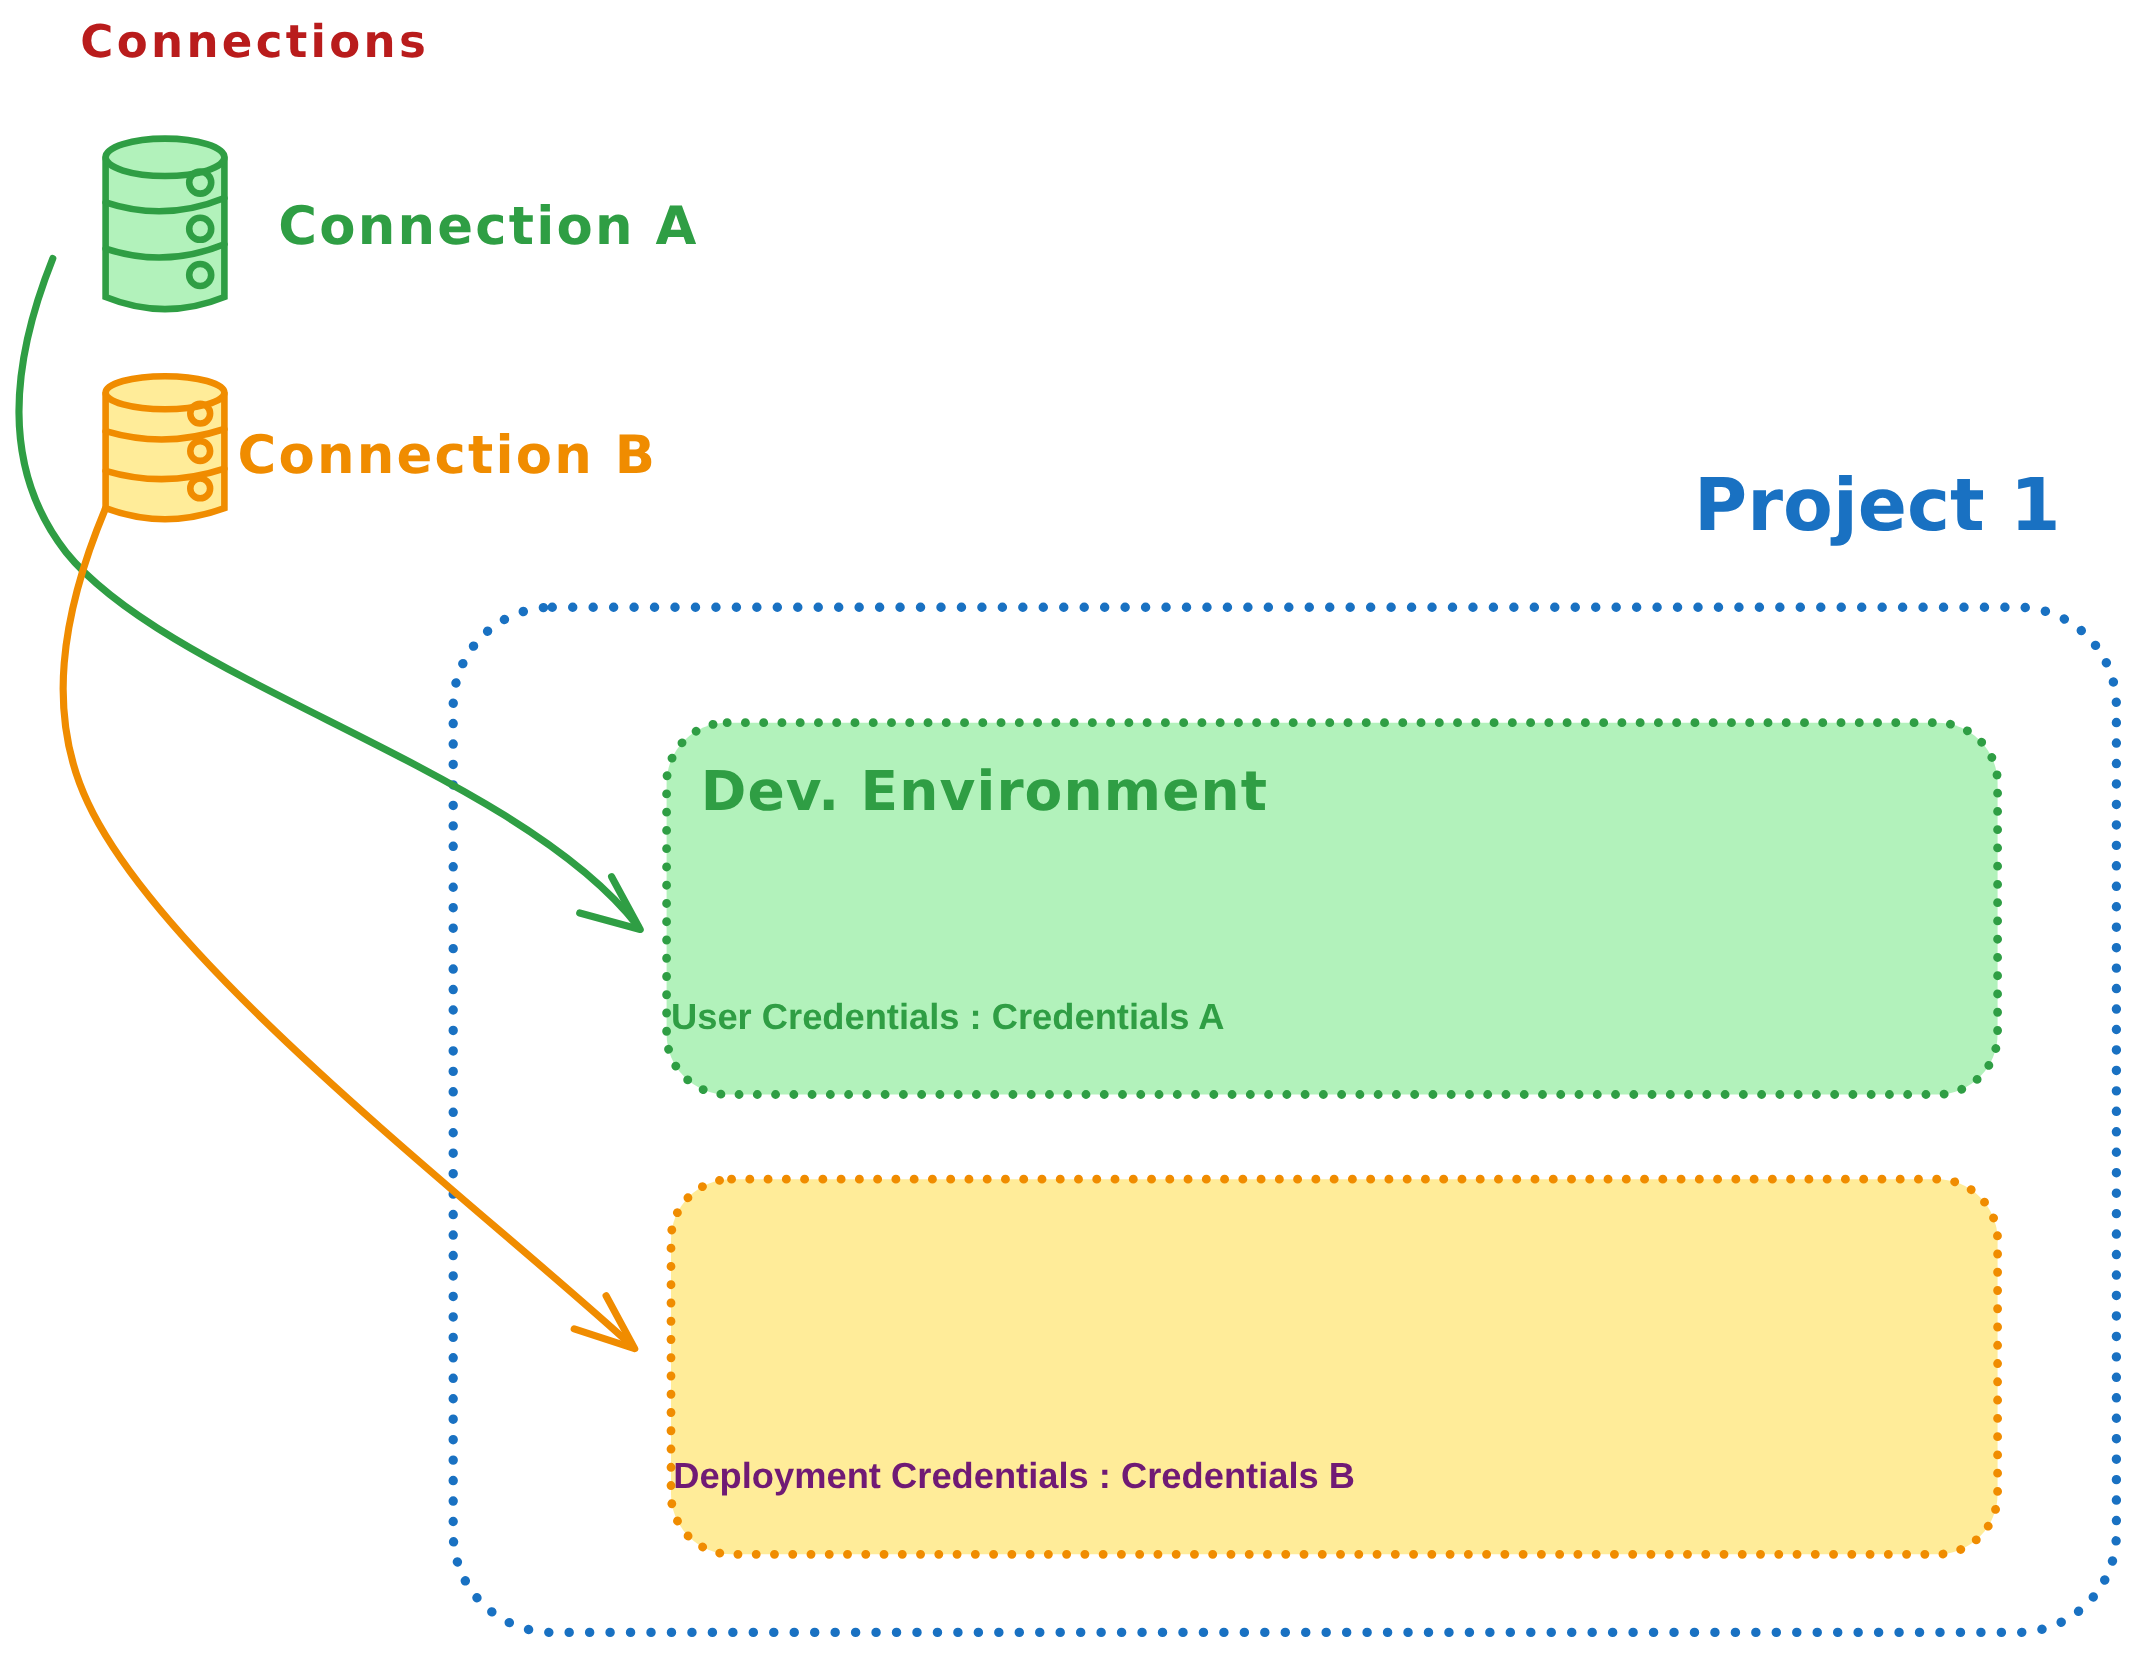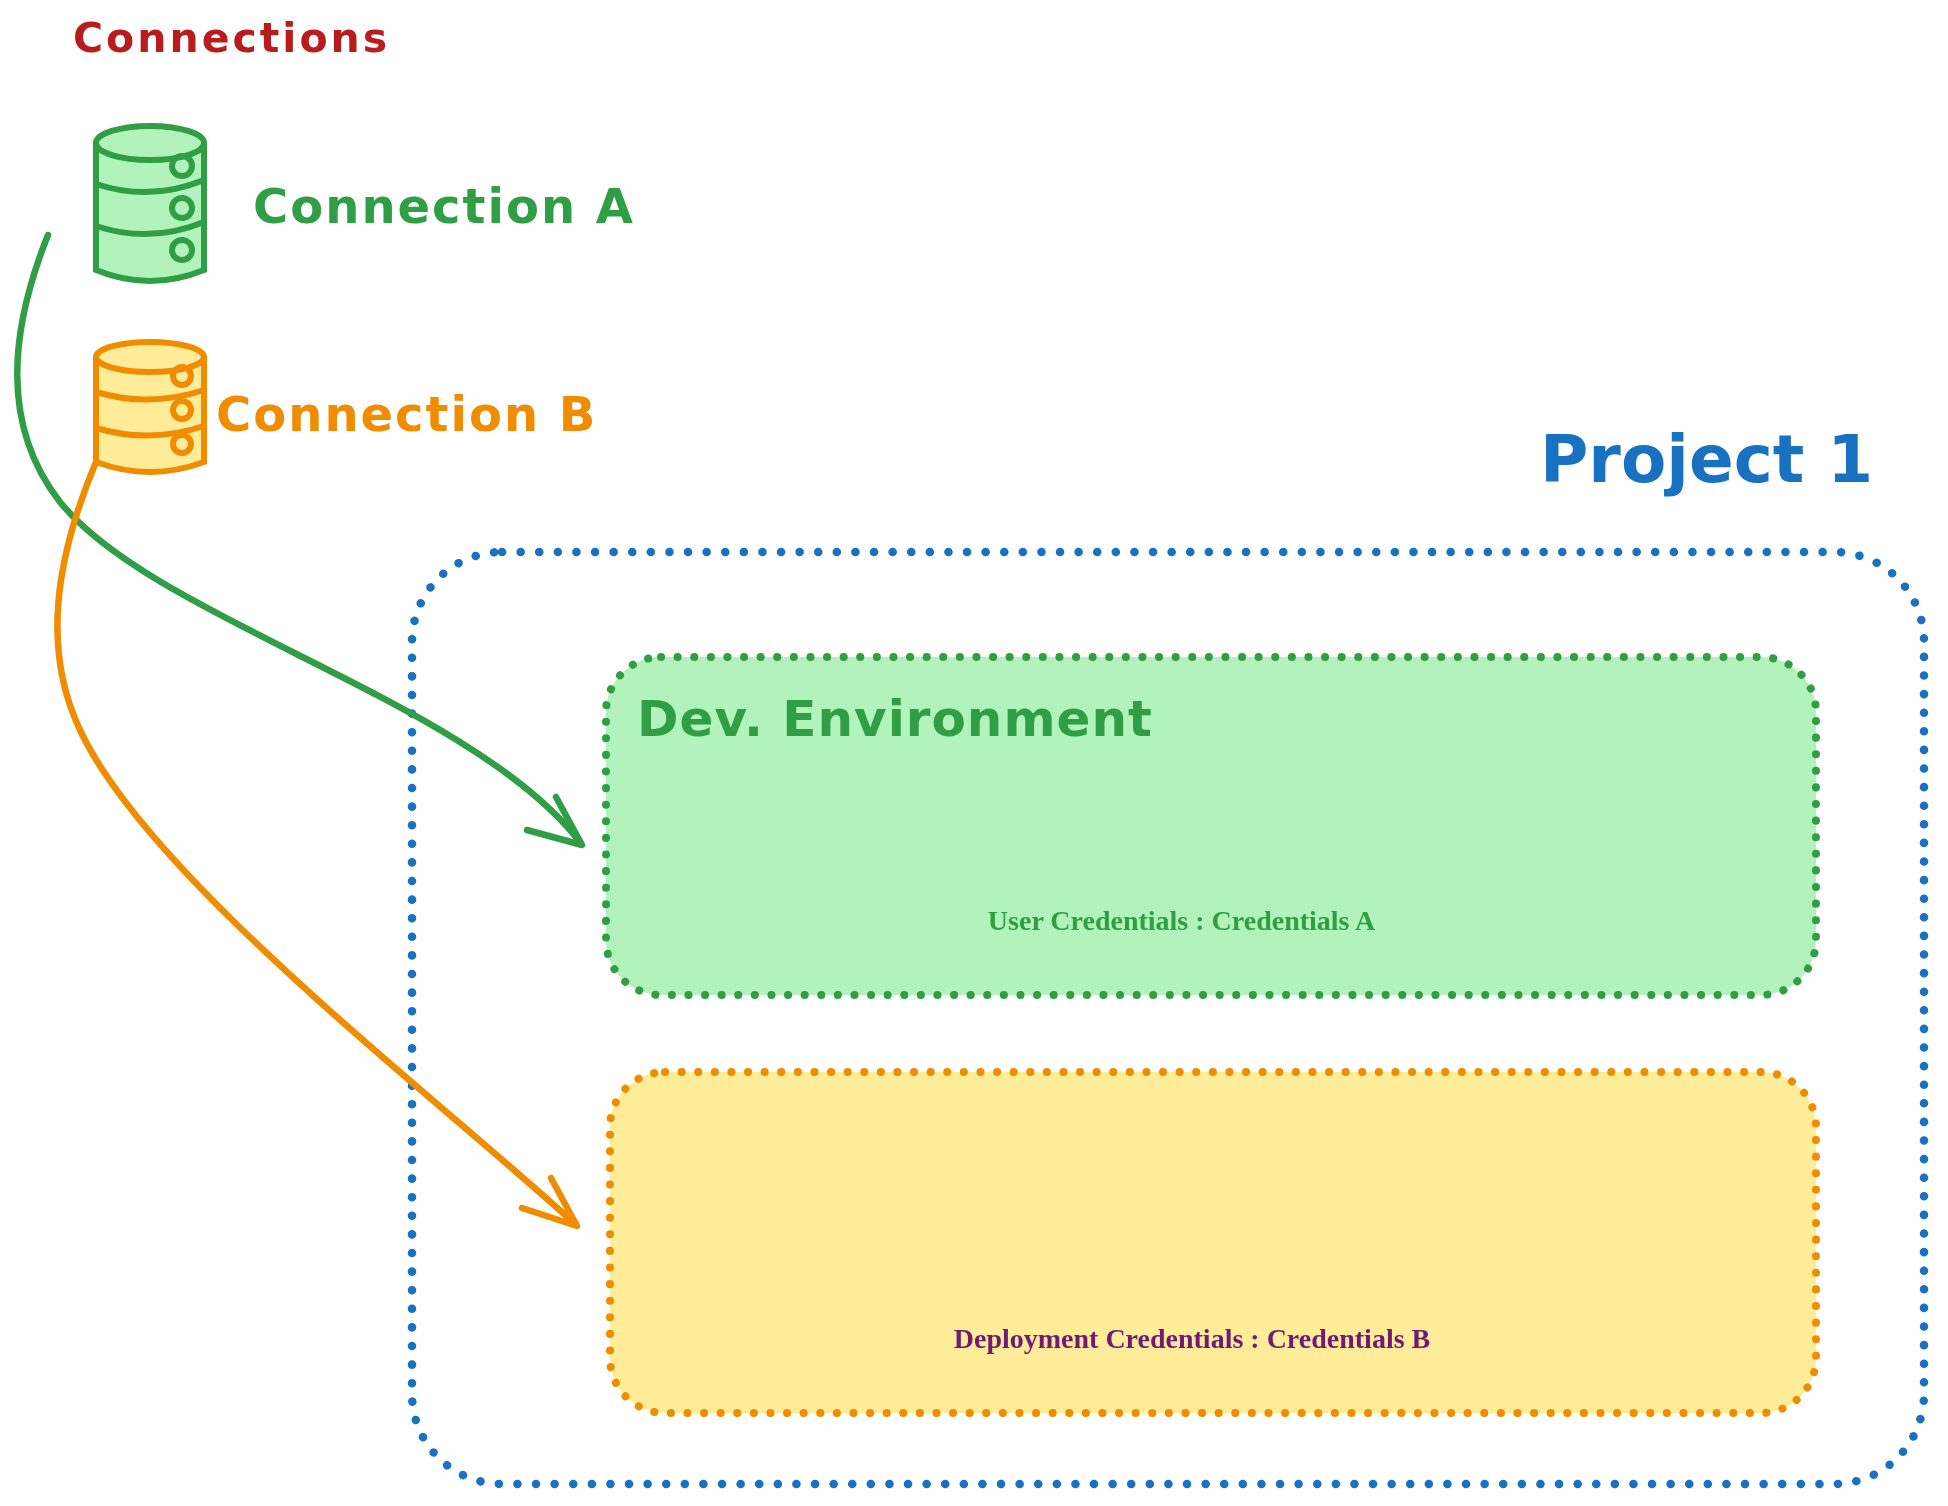--- a/index.html
+++ b/index.html
@@ -68,24 +68,24 @@
     left: 637px;
     top: 692px;
     color: #2f9e44;
   }
   .prod-title {
     left: 658px;
     top: 1106px;
     color: #f08c00;
   }
   .creds {
-    font-family: Liberation Serif, serif;
-    font-size: 28px;
+    font-family: Liberation Sans, sans-serif;
+    font-size: 33px;
     font-weight: 700;
-    text-align: center;
+    text-align: left;
   }
   .dev-creds {
     left: 610px;
     top: 906px;
     width: 1143px;
     color: #2f9e44;
   }
   .prod-creds {
     left: 612px;
     top: 1324px;

